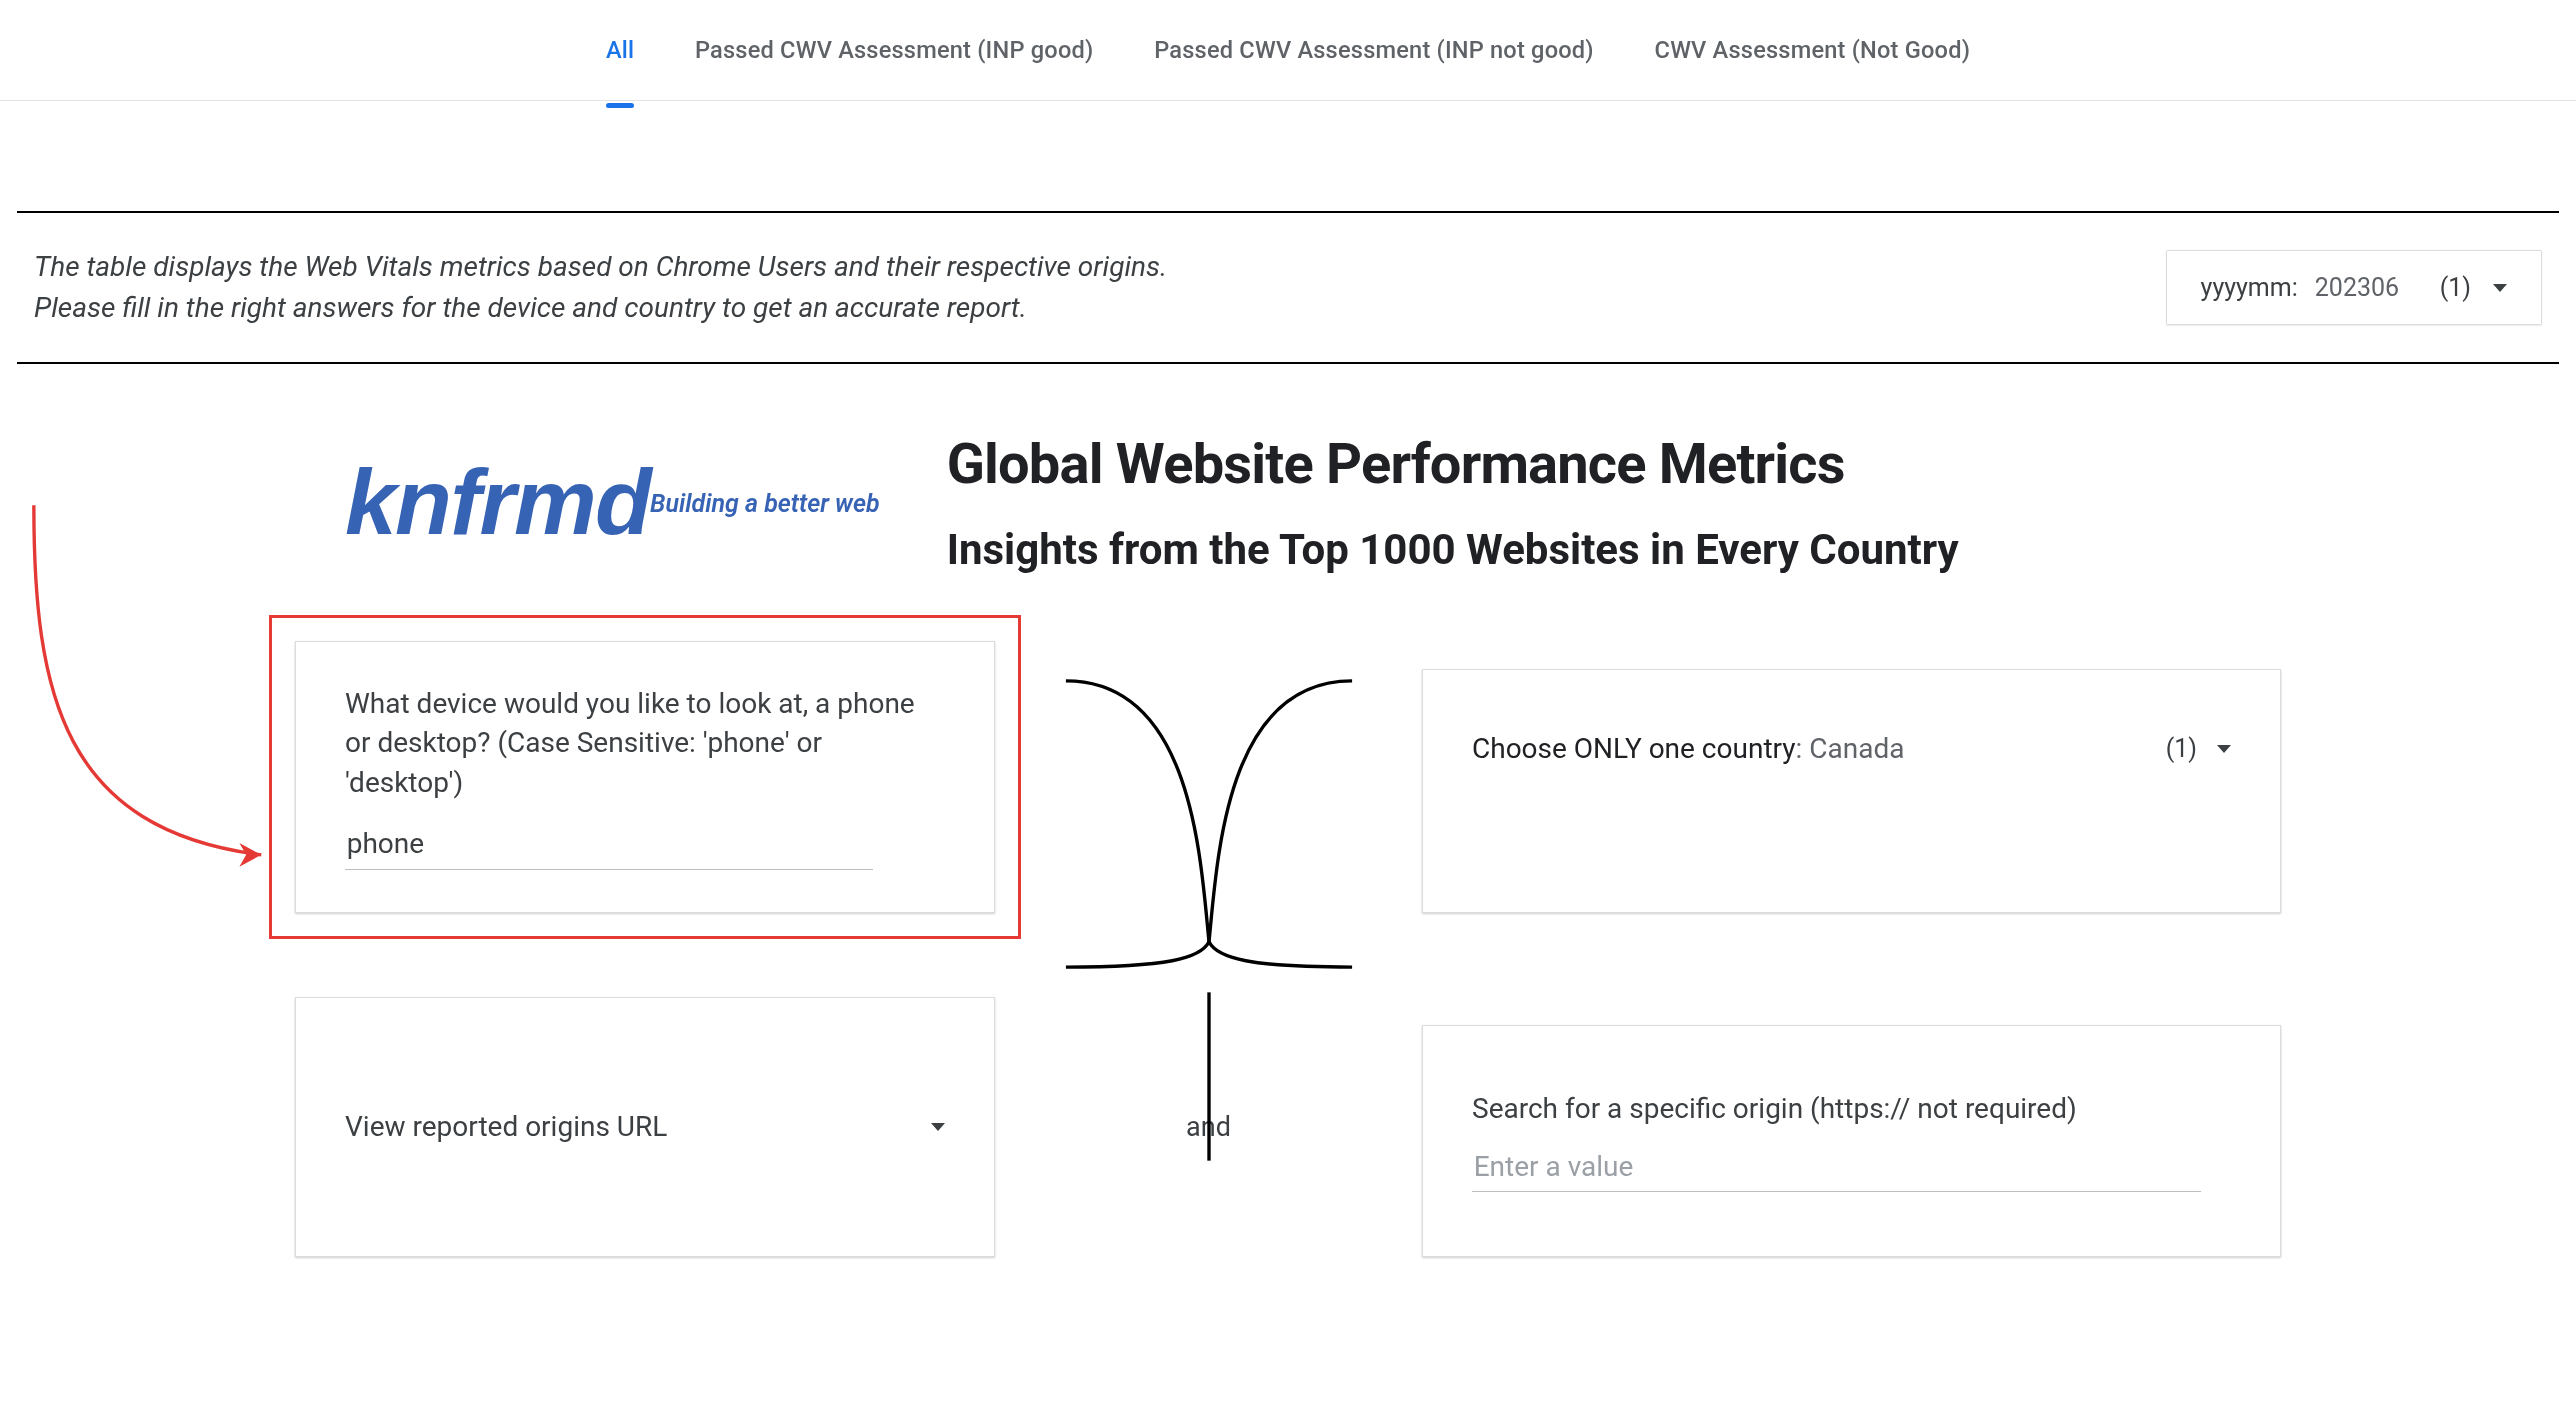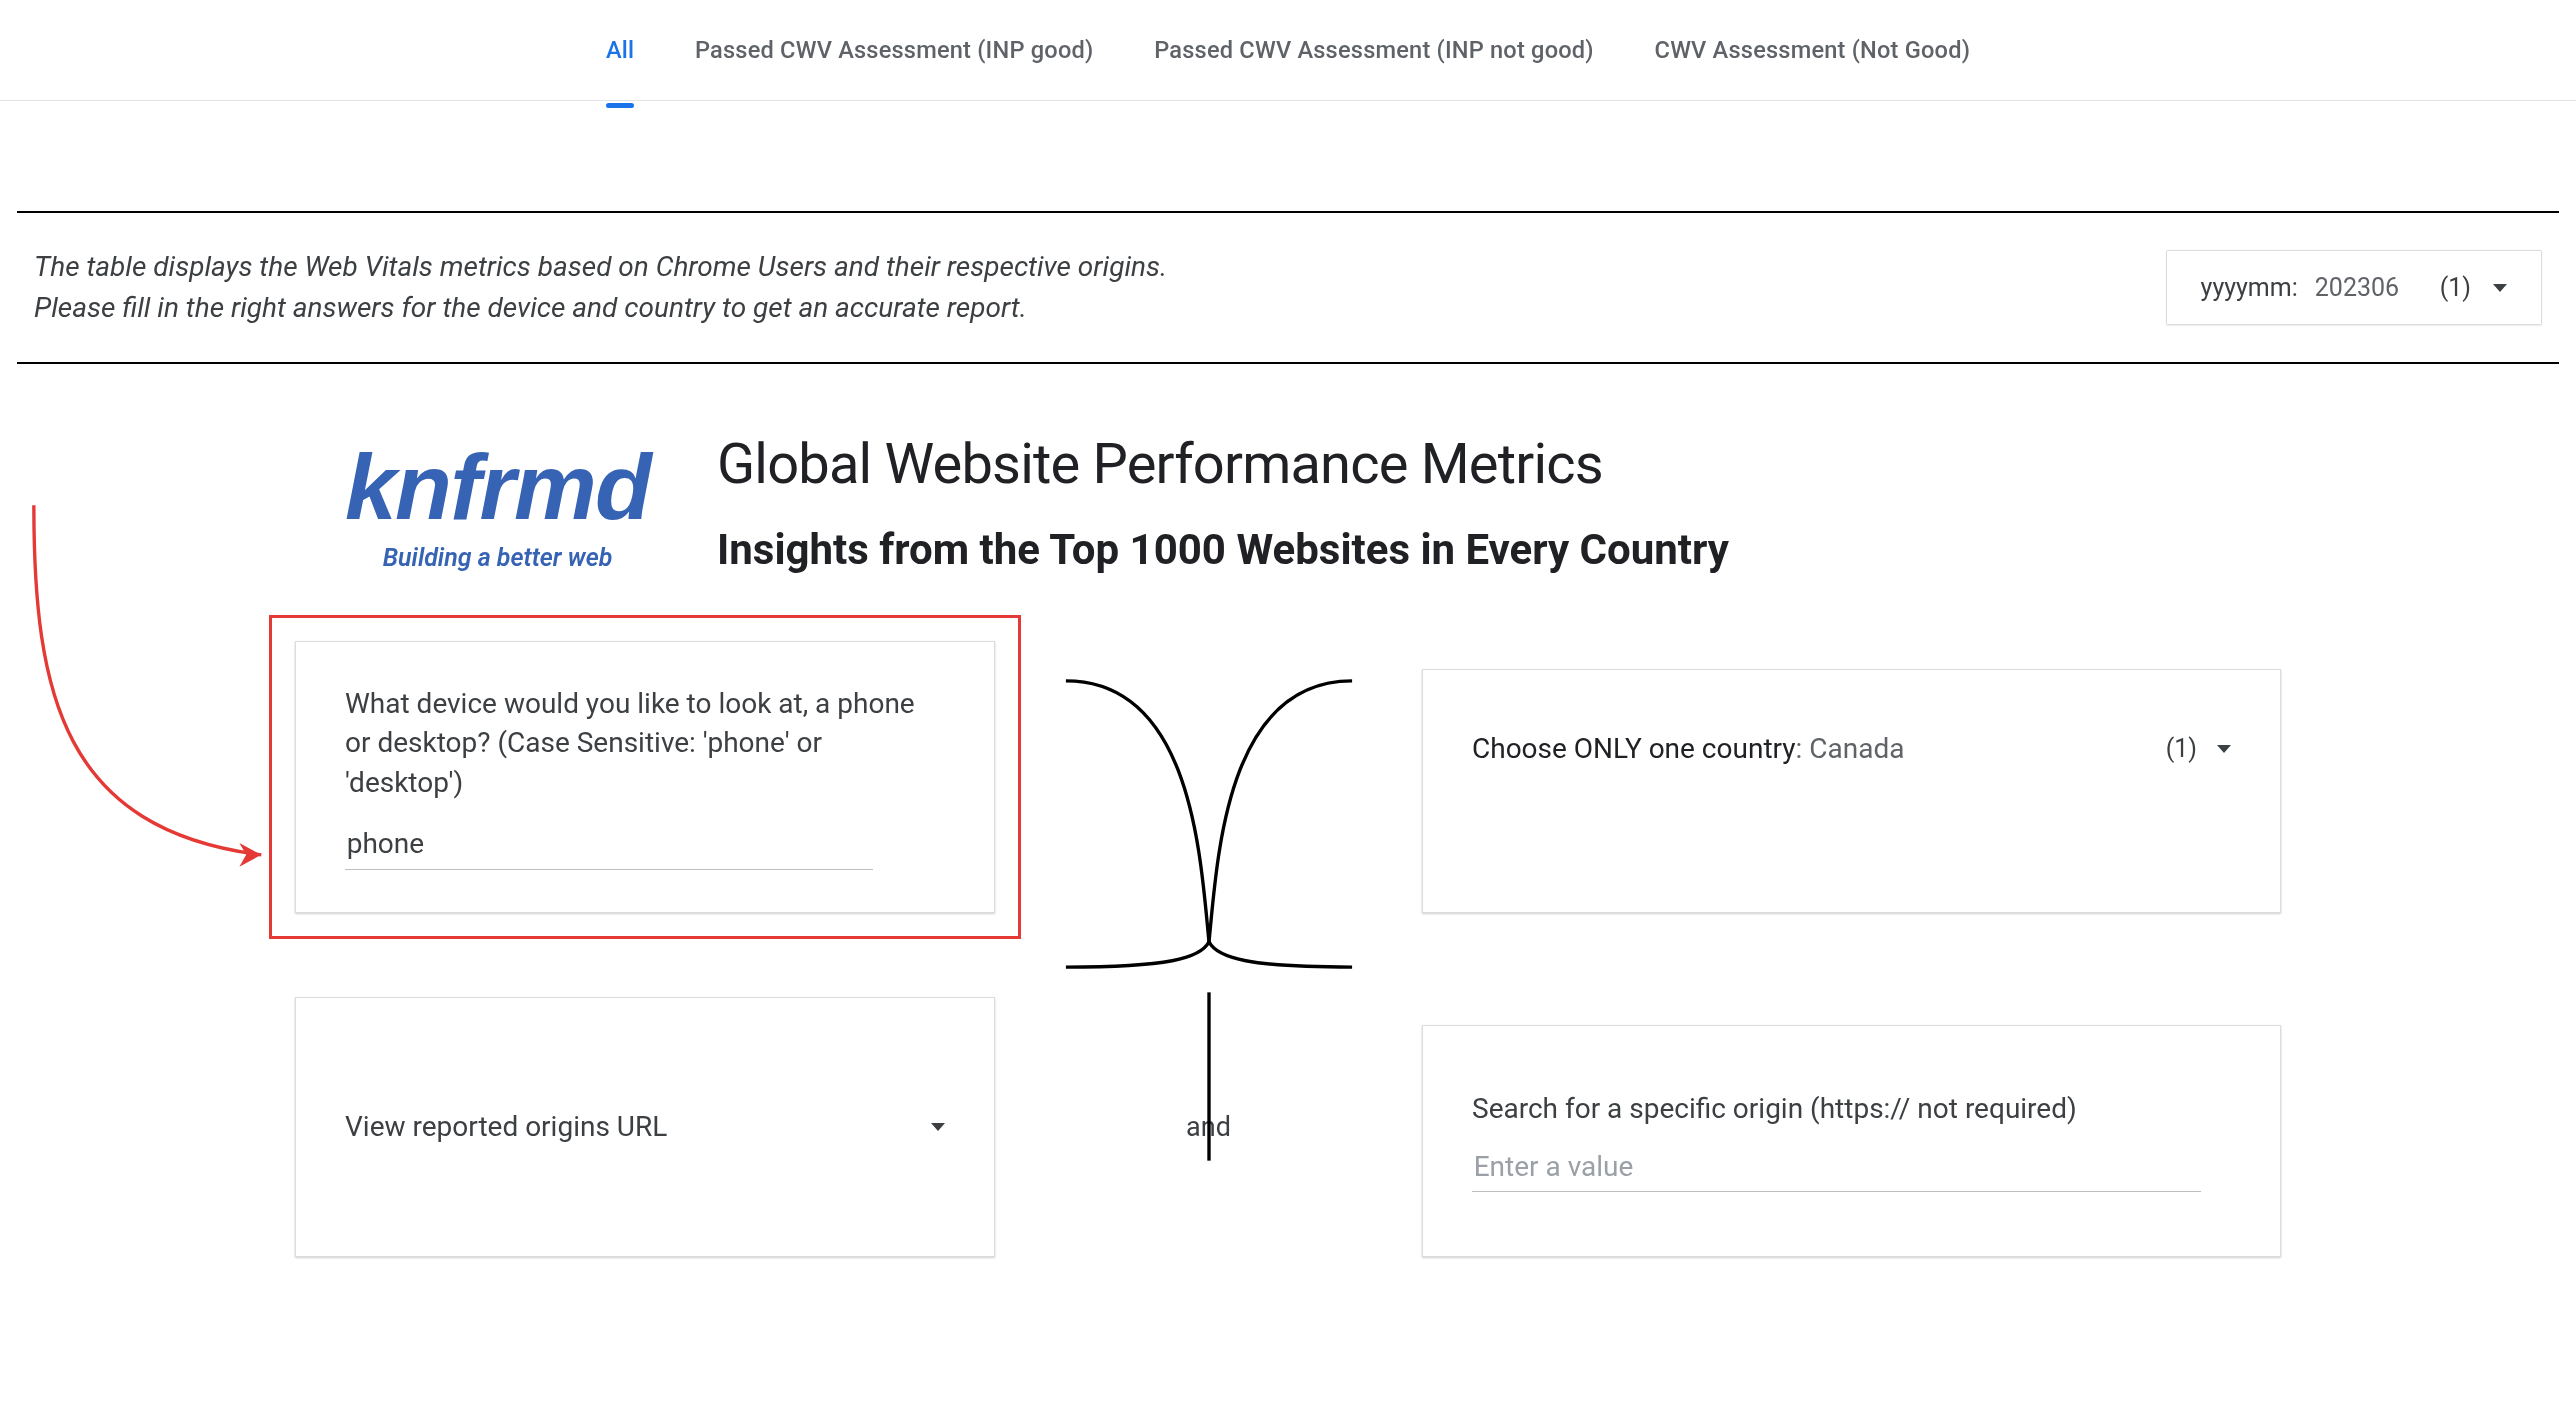--- a/index.html
+++ b/index.html
@@ -97,42 +97,41 @@
 
   
   .hero {
     display: flex;
     align-items: center;
     gap: 67px;
     padding: 67px 0 67px 345px;
   }
   .logo {
     display: flex;
-    flex-direction: column;
     align-items: center;
   }
   .logo-word {
     font-size: 93px;
     font-weight: 800;
     color: #3763b5;
     letter-spacing: -1.7px;
     font-style: italic;
     font-family: Arial, sans-serif;
     position: relative;
   }
   .logo-tag {
     color: #3763b5;
     font-size: 25px;
     font-style: italic;
     font-weight: 600;
     margin-top: 1.7px;
   }
   .headline h1 {
     font-size: 56px;
-    font-weight: 400;
+    font-weight: 700;
     color: #202124;
     letter-spacing: -0.8px;
   }
   .headline h2 {
     font-size: 42px;
     font-weight: 700;
     color: #202124;
     margin-top: 28px;
   }
 

